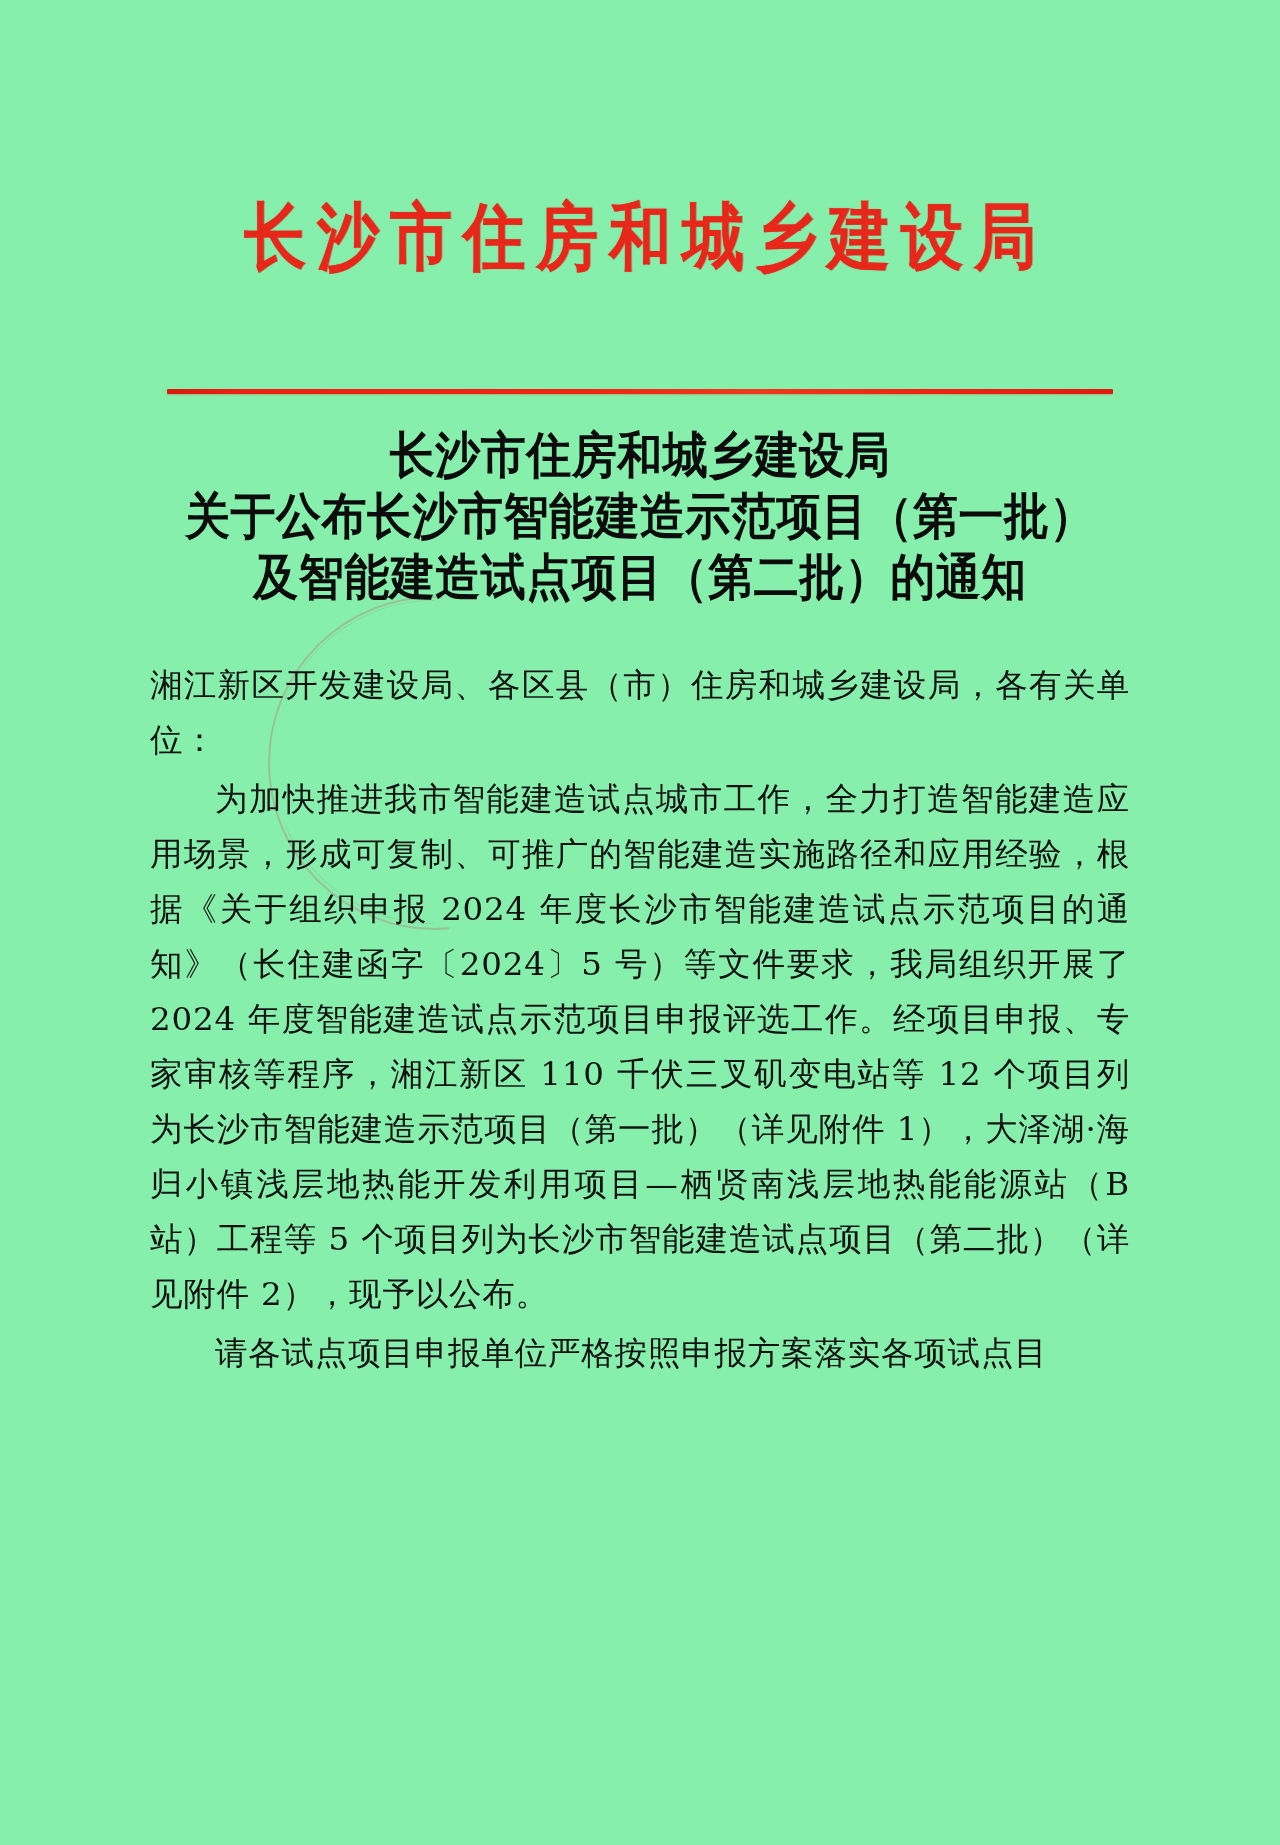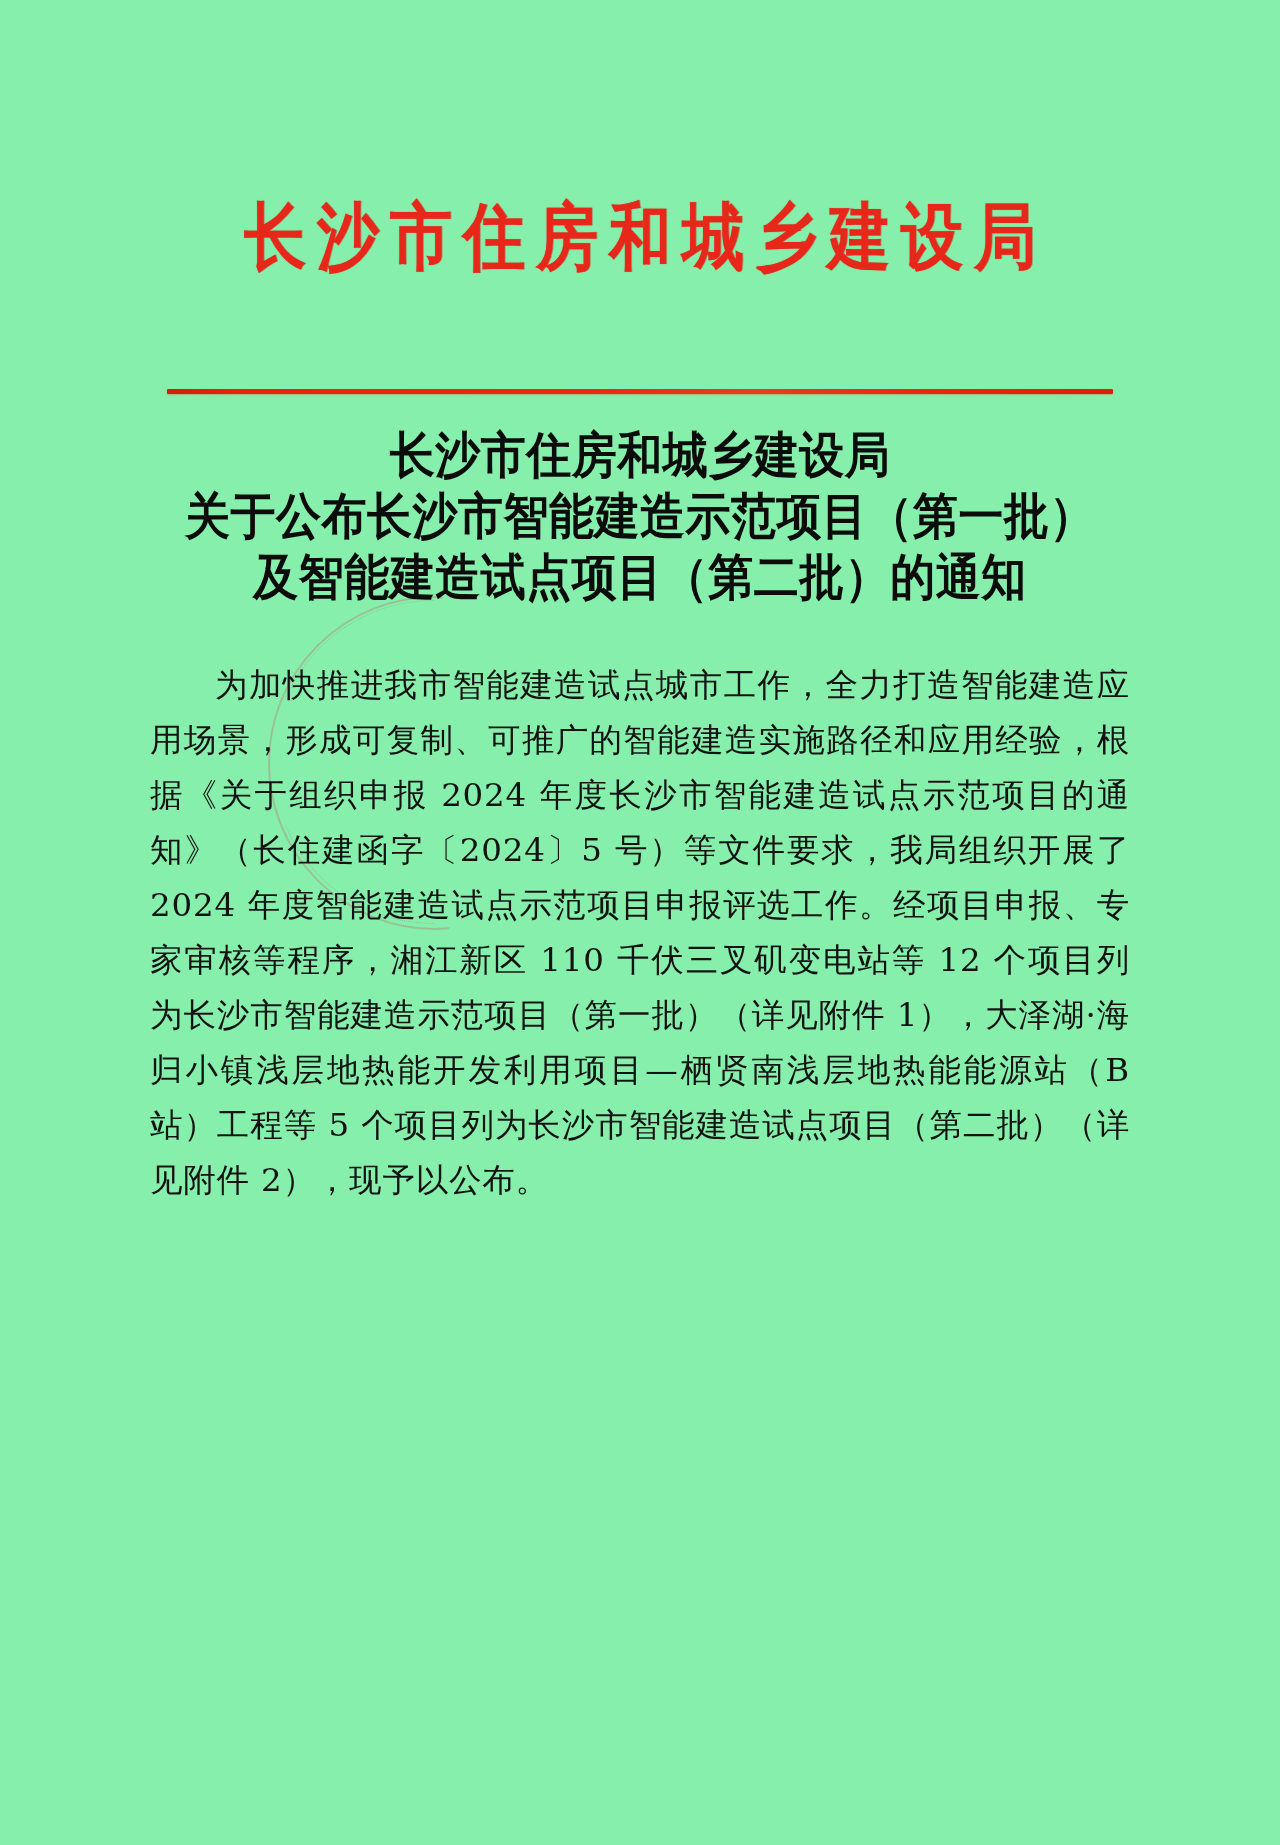--- a/index.html
+++ b/index.html
@@ -134,21 +134,21 @@
     text-align: justify;
     text-align-last: left;
     letter-spacing: 0.8px;
     margin: 0;
     word-break: break-all;
   }
   .para.indent {
     text-indent: 65px;
   }
   .para + .para {
-    margin-top: 16px;
+    margin-top: 4px;
   }
 </style>
 </head>
 <body>
 
 <div class="page">
 
   <div class="letterhead">
     <span class="letterhead-text">长沙市住房和城乡建设局</span>
   </div>
@@ -160,16 +160,18 @@
   <div class="stamp"></div>
   <div class="stamp2"></div>
 
   <div class="doc-title">
     <div class="doc-title-line">长沙市住房和城乡建设局</div>
     <div class="doc-title-line">关于公布长沙市智能建造示范项目（第一批）</div>
     <div class="doc-title-line">及智能建造试点项目（第二批）的通知</div>
   </div>
 
   <div class="body-block">
+    <p class="para">湘江新区开发建设局、各区县（市）住房和城乡建设局，各有关单位：</p>
     <p class="para indent">为加快推进我市智能建造试点城市工作，全力打造智能建造应用场景，形成可复制、可推广的智能建造实施路径和应用经验，根据《关于组织申报 2024 年度长沙市智能建造试点示范项目的通知》（长住建函字〔2024〕5 号）等文件要求，我局组织开展了 2024 年度智能建造试点示范项目申报评选工作。经项目申报、专家审核等程序，湘江新区 110 千伏三叉矶变电站等 12 个项目列为长沙市智能建造示范项目（第一批）（详见附件 1），大泽湖·海归小镇浅层地热能开发利用项目—栖贤南浅层地热能能源站（B 站）工程等 5 个项目列为长沙市智能建造试点项目（第二批）（详见附件 2），现予以公布。</p>
+    <p class="para indent">请各试点项目申报单位严格按照申报方案落实各项试点目</p>
   </div>
 
 </div>
 
 </body></html>

